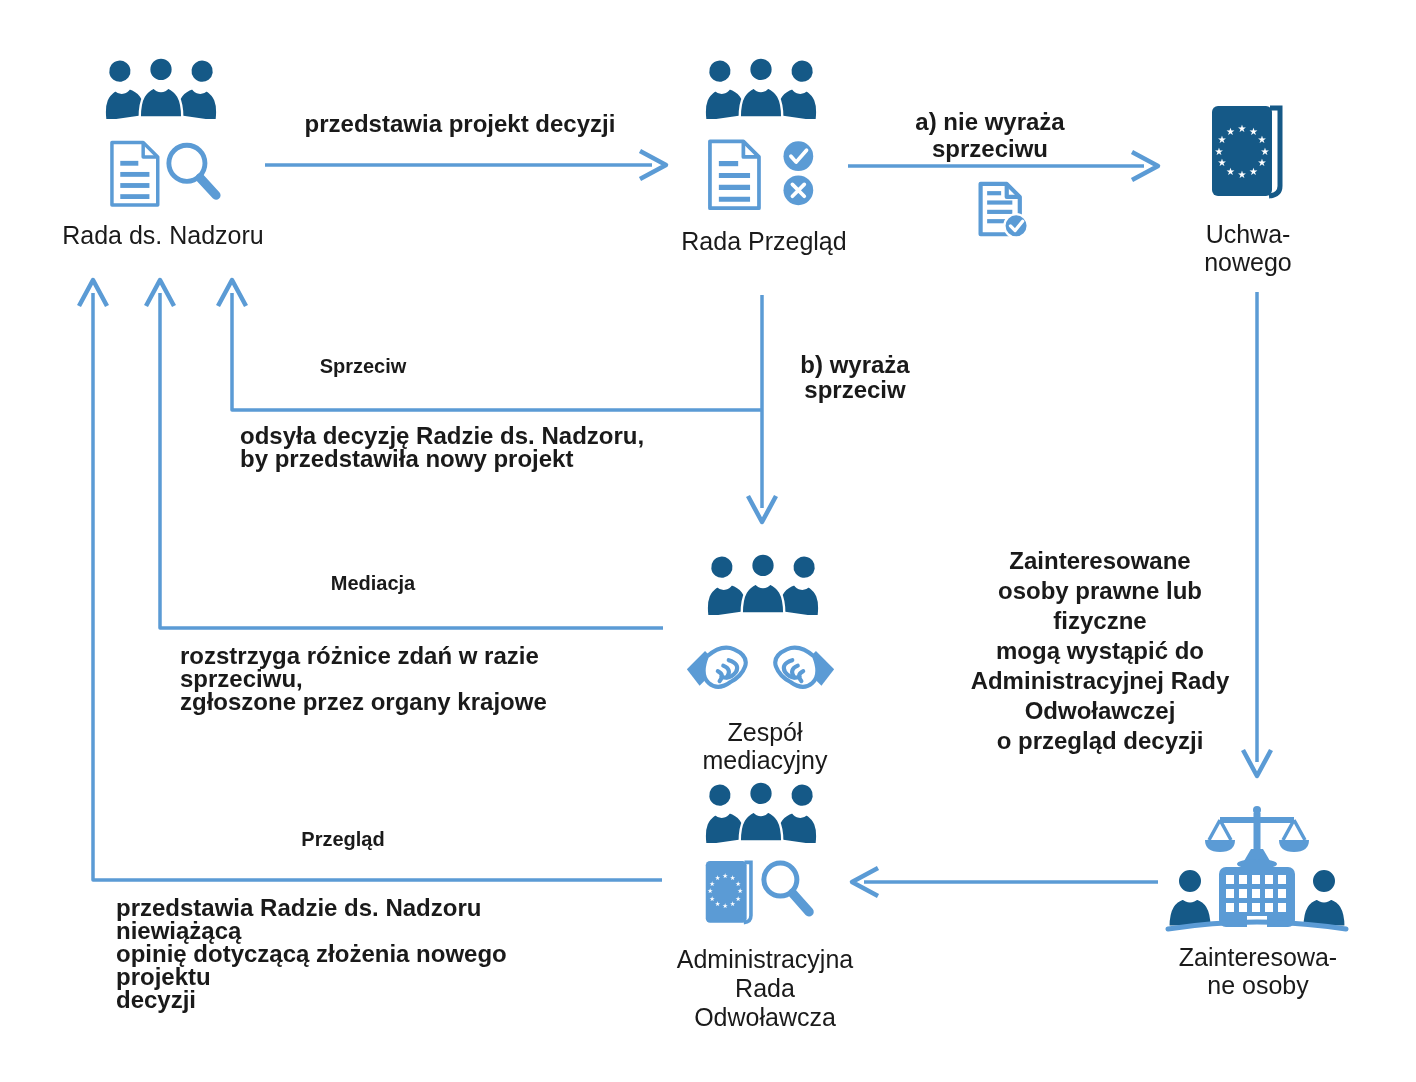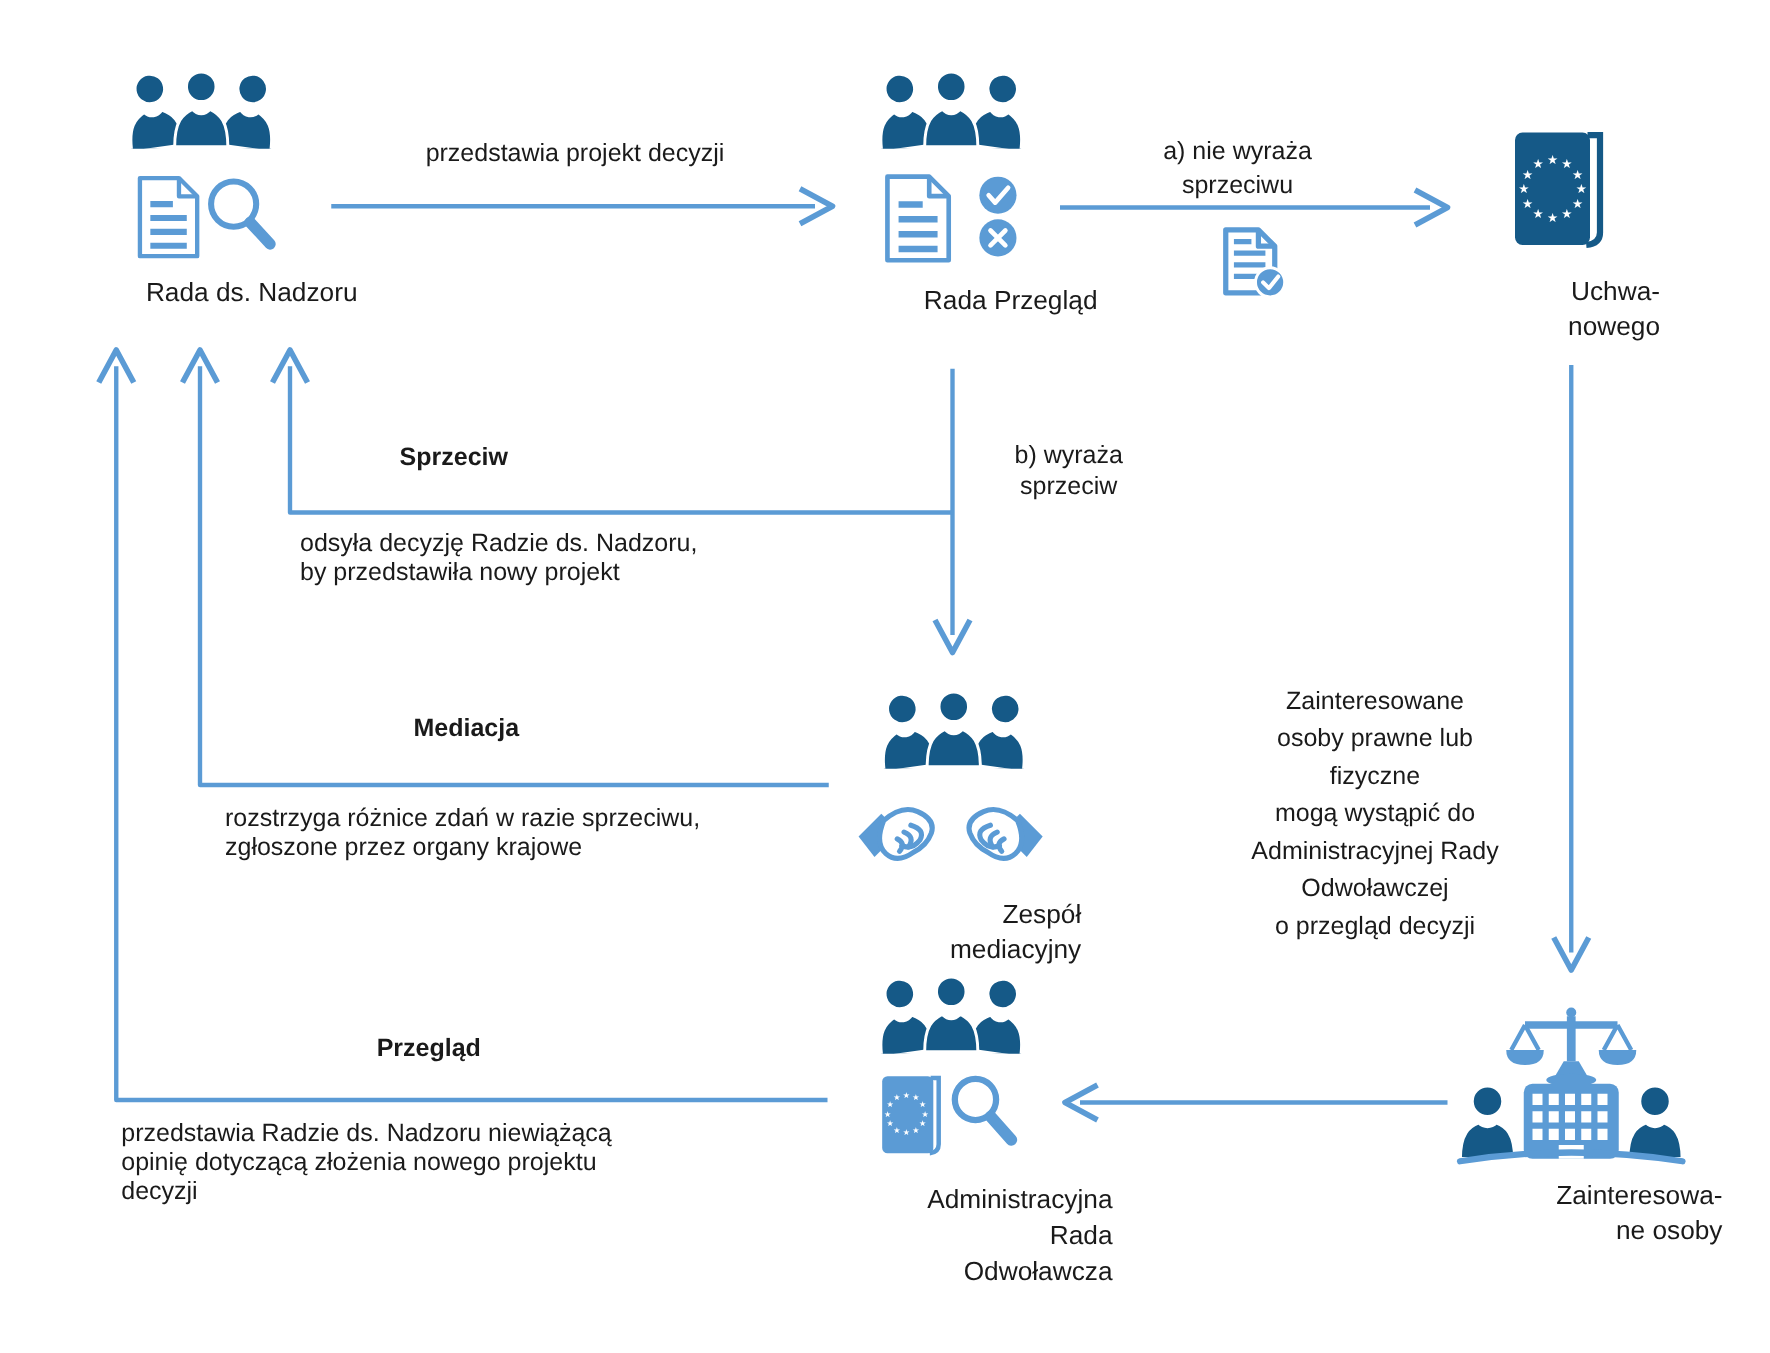--- a/index.html
+++ b/index.html
@@ -5,22 +5,22 @@
 <style>
   :root{
     --dark:#155987; --light:#5B9BD5; --arrow:#5B9BD5; --text:#1a1a1a;
   }
   html,body{margin:0;padding:0;background:#fff;}
   .canvas{
     position:relative;width:1416px;height:1082px;background:#fff;
     font-family:"Liberation Sans",sans-serif;color:var(--text);overflow:hidden;
   }
   .abs{position:absolute;}
-  .lbl{font-size:21px;line-height:28px;text-align:right;white-space:pre-line;}
-  .ann{font-size:20px;line-height:23px;white-space:pre-line;}
+  .lbl{font-size:25px;line-height:28px;text-align:center;white-space:pre-line;}
+  .ann{font-size:24px;line-height:23px;white-space:pre-line;font-weight:bold;}
   .ttl{font-size:20px;font-weight:bold;text-align:center;white-space:pre-line;}
   .ctr{text-align:center;}
   .rgt{text-align:center;line-height:30px;}
   .lh25{line-height:25px;} .lh27{line-height:27px;} .lh29{line-height:29px;}
   svg{display:block;}
 </style>
 </head>
 <body>
 
 <div class="canvas">
@@ -306,21 +306,21 @@
 
   <div class="abs ttl" style="left:280px;top:355px;width:166px">Sprzeciw</div>
   <div class="abs ann" style="left:240px;top:424px;width:420px">odsyła decyzję Radzie ds. Nadzoru,
 by przedstawiła nowy projekt</div>
 
   <div class="abs ttl" style="left:290px;top:572px;width:166px">Mediacja</div>
   <div class="abs ann" style="left:180px;top:644px;width:460px">rozstrzyga różnice zdań w razie sprzeciwu,
 zgłoszone przez organy krajowe</div>
 
   <div class="abs ttl" style="left:260px;top:828px;width:166px">Przegląd</div>
-  <div class="abs ann" style="left:97px;top:896px;width:460px">przedstawia Radzie ds. Nadzoru niewiążącą
+  <div class="abs ann" style="left:116px;top:896px;width:460px">przedstawia Radzie ds. Nadzoru niewiążącą
 opinię dotyczącą złożenia nowego projektu
 decyzji</div>
 
   <div class="abs ann rgt" style="left:960px;top:546px;width:280px">Zainteresowane
 osoby prawne lub
 fizyczne
 mogą wystąpić do
 Administracyjnej Rady
 Odwoławczej
 o przegląd decyzji</div>

